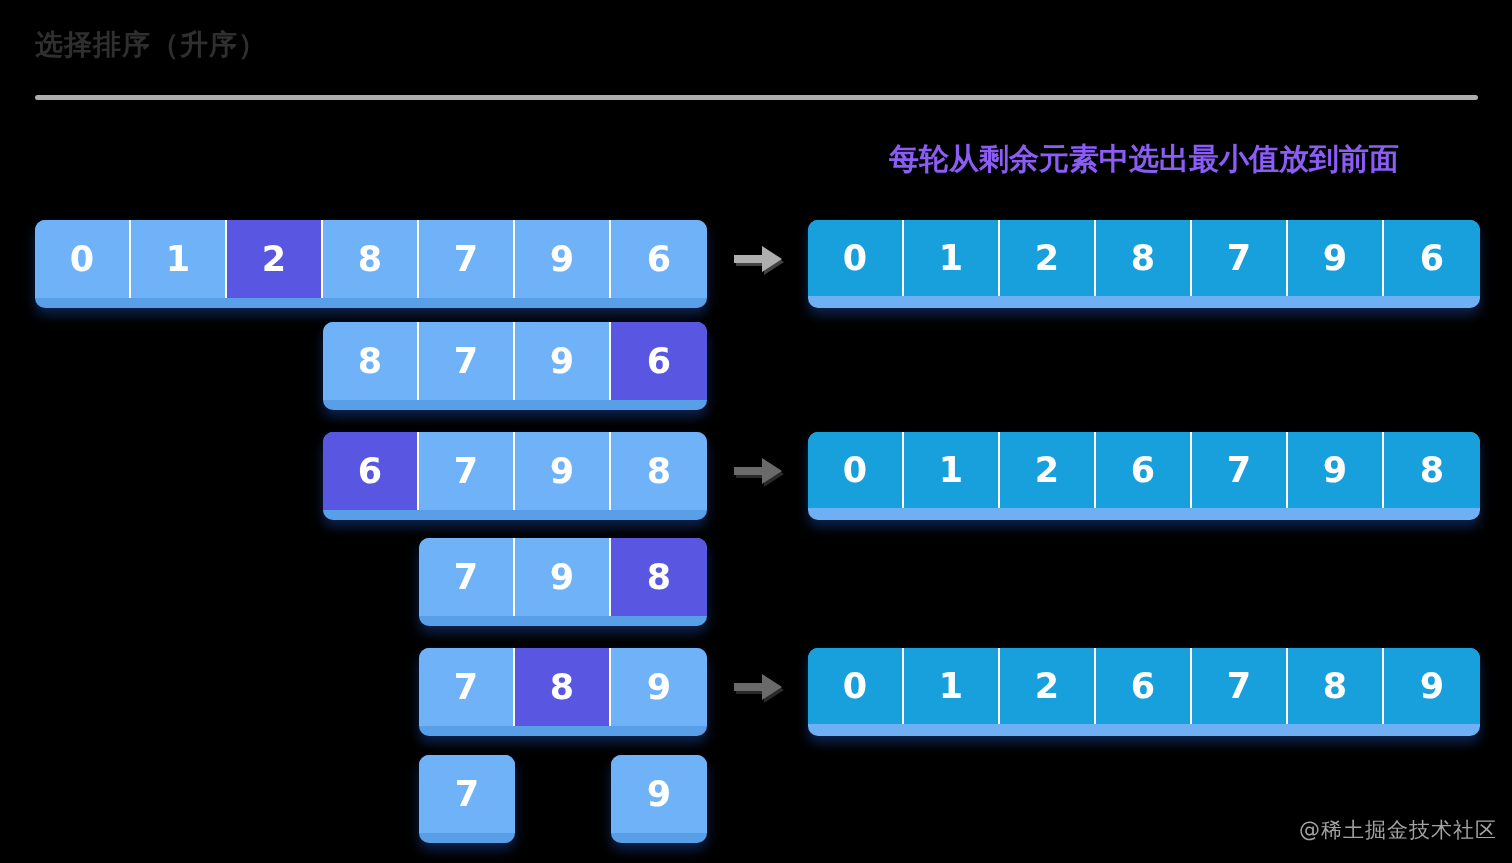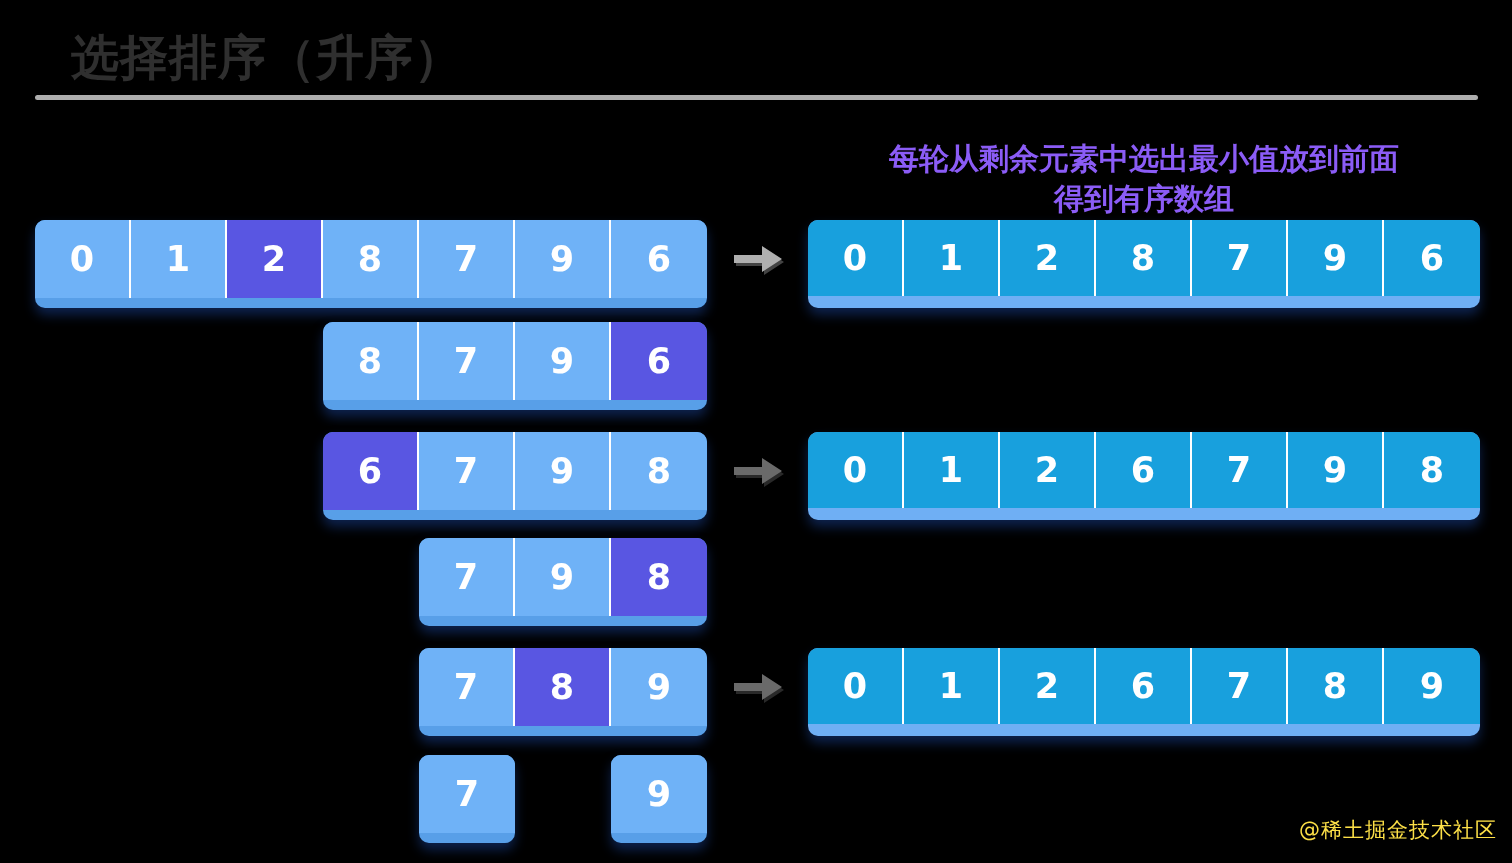--- a/index.html
+++ b/index.html
@@ -1,51 +1,50 @@
 <!DOCTYPE html>
 <html style="--cell-blue: #6FB2F7; --cell-purple: #5956E2; --lip-left: #589FE8; --cell-cyan: #18A0DD; --lip-right: #6FAFF4;"><head>
 <meta charset="utf-8">
 <style>
   html,body{margin:0;padding:0;background:#000;}
   body{width:1512px;height:863px;position:relative;overflow:hidden;
        font-family:"DejaVu Sans","Liberation Sans",sans-serif;}
   .abs{position:absolute;}
 
   
-  #page-title{left:35px;top:26px;font-size:48px;font-weight:bold;color:#2f2f2f;letter-spacing:1px;margin-left:36px;}
+  #page-title{left:35px;top:26px;font-size:28px;font-weight:bold;color:#2f2f2f;letter-spacing:1px;}
   #divider{left:35px;top:95px;width:1443px;height:5px;background:#aeaeae;border-radius:3px;}
   #caption{left:808px;top:139px;width:672px;text-align:center;font-size:30px;
            font-weight:bold;color:#8b5cf6;line-height:40px;}
 
   
   .bar{position:absolute;display:flex;border-radius:10px;overflow:hidden;
        box-shadow:0 7px 12px rgba(15,40,90,0.85);}
   .bar.left{background:var(--lip-left);padding-bottom:10px;}
   .bar.right{background:var(--lip-right);padding-bottom:12px;}
   .cell{width:96px;height:78px;line-height:78px;text-align:center;box-sizing:border-box;
         color:#fff;font-size:35px;font-weight:bold;border-right:2px solid #fff;}
   .cell:last-child{border-right:none;}
   .bar.left  .cell{background:var(--cell-blue);}
   .bar.right .cell{background:var(--cell-cyan);height:76px;line-height:76px;}
   .bar.left  .cell.hl{background:var(--cell-purple);}
 
   
   .arrow{position:absolute;width:54px;height:36px;}
 
-  #watermark{right:15px;top:816px;font-size:21px;color:#fde047;letter-spacing:1px;}
+  #watermark{right:15px;top:816px;font-size:21px;color:#a3a3a3;letter-spacing:1px;}
 </style>
 </head>
 <body>
 
 <div class="abs" id="page-title">选择排序（升序）</div>
 <div class="abs" id="divider"></div>
 
 <div class="abs" id="caption">
   <div>每轮从剩余元素中选出最小值放到前面</div>
-  <div>得到有序数组</div>
 </div>
 
 <div id="diagram">
     <div class="bar left" style="left: 35px; top: 220px;">
       <div class="cell">0</div>
       <div class="cell">1</div>
       <div class="cell hl">2</div>
       <div class="cell">8</div>
       <div class="cell">7</div>
       <div class="cell">9</div>

